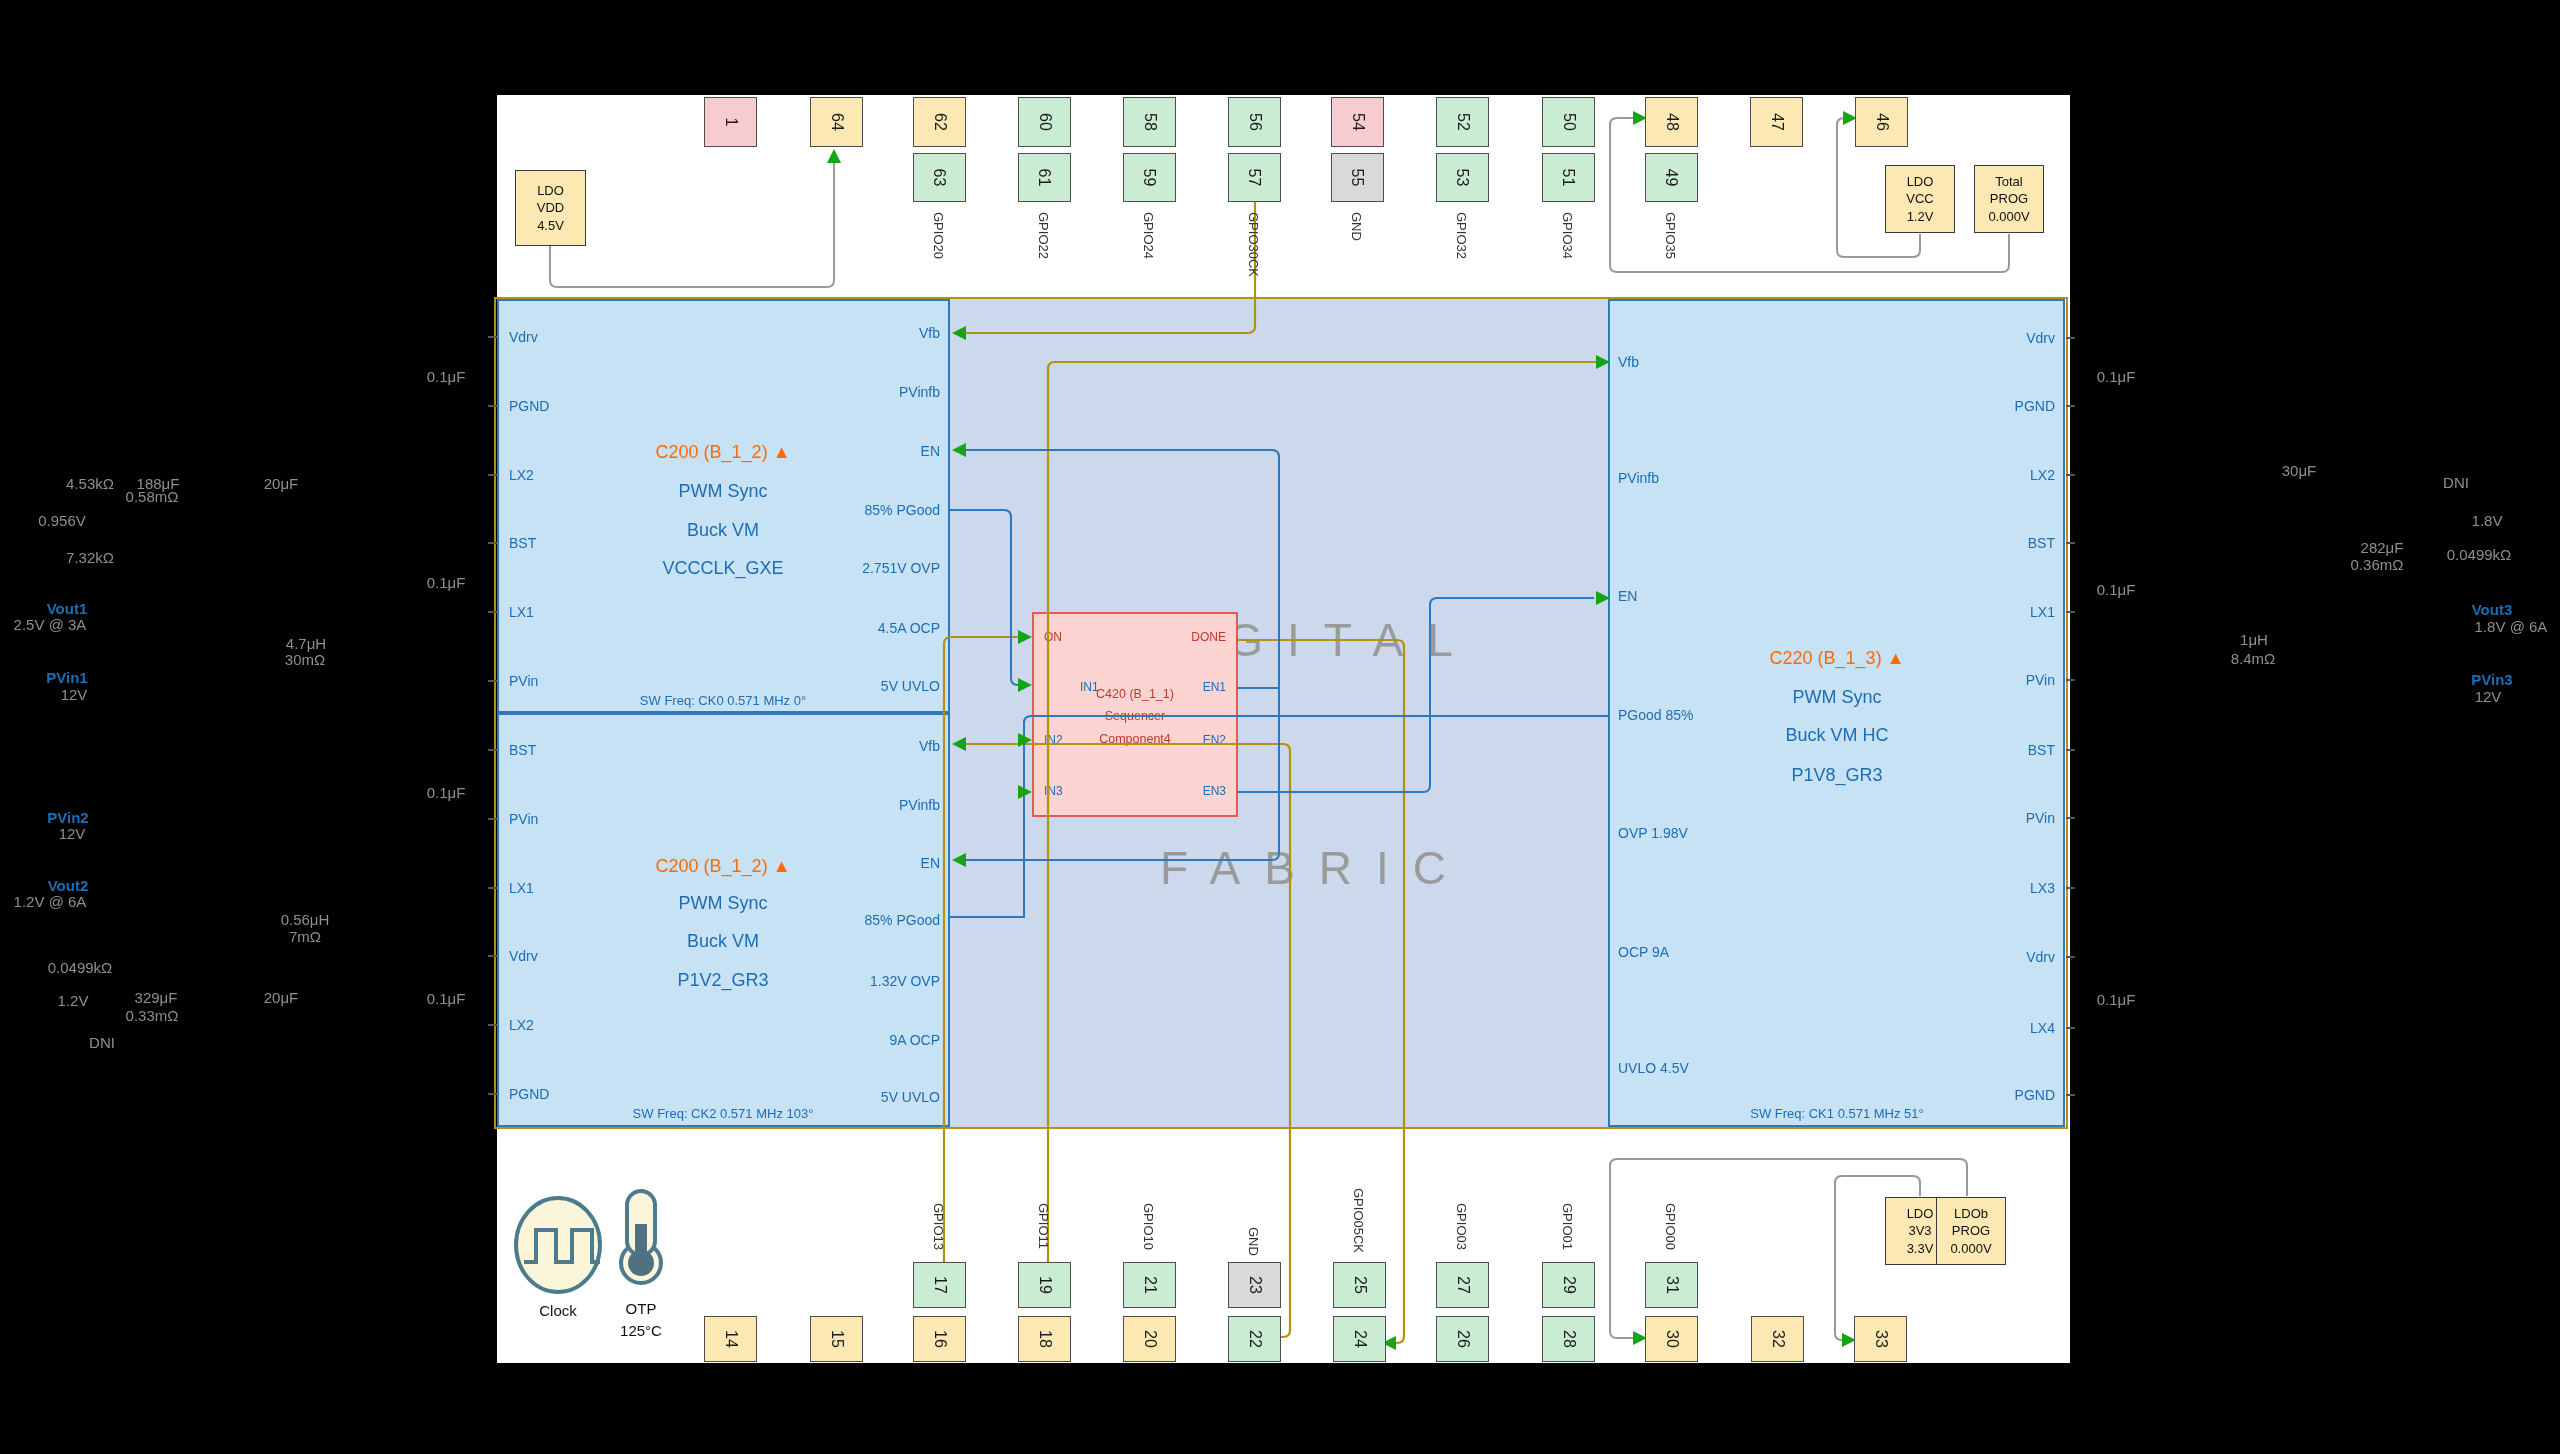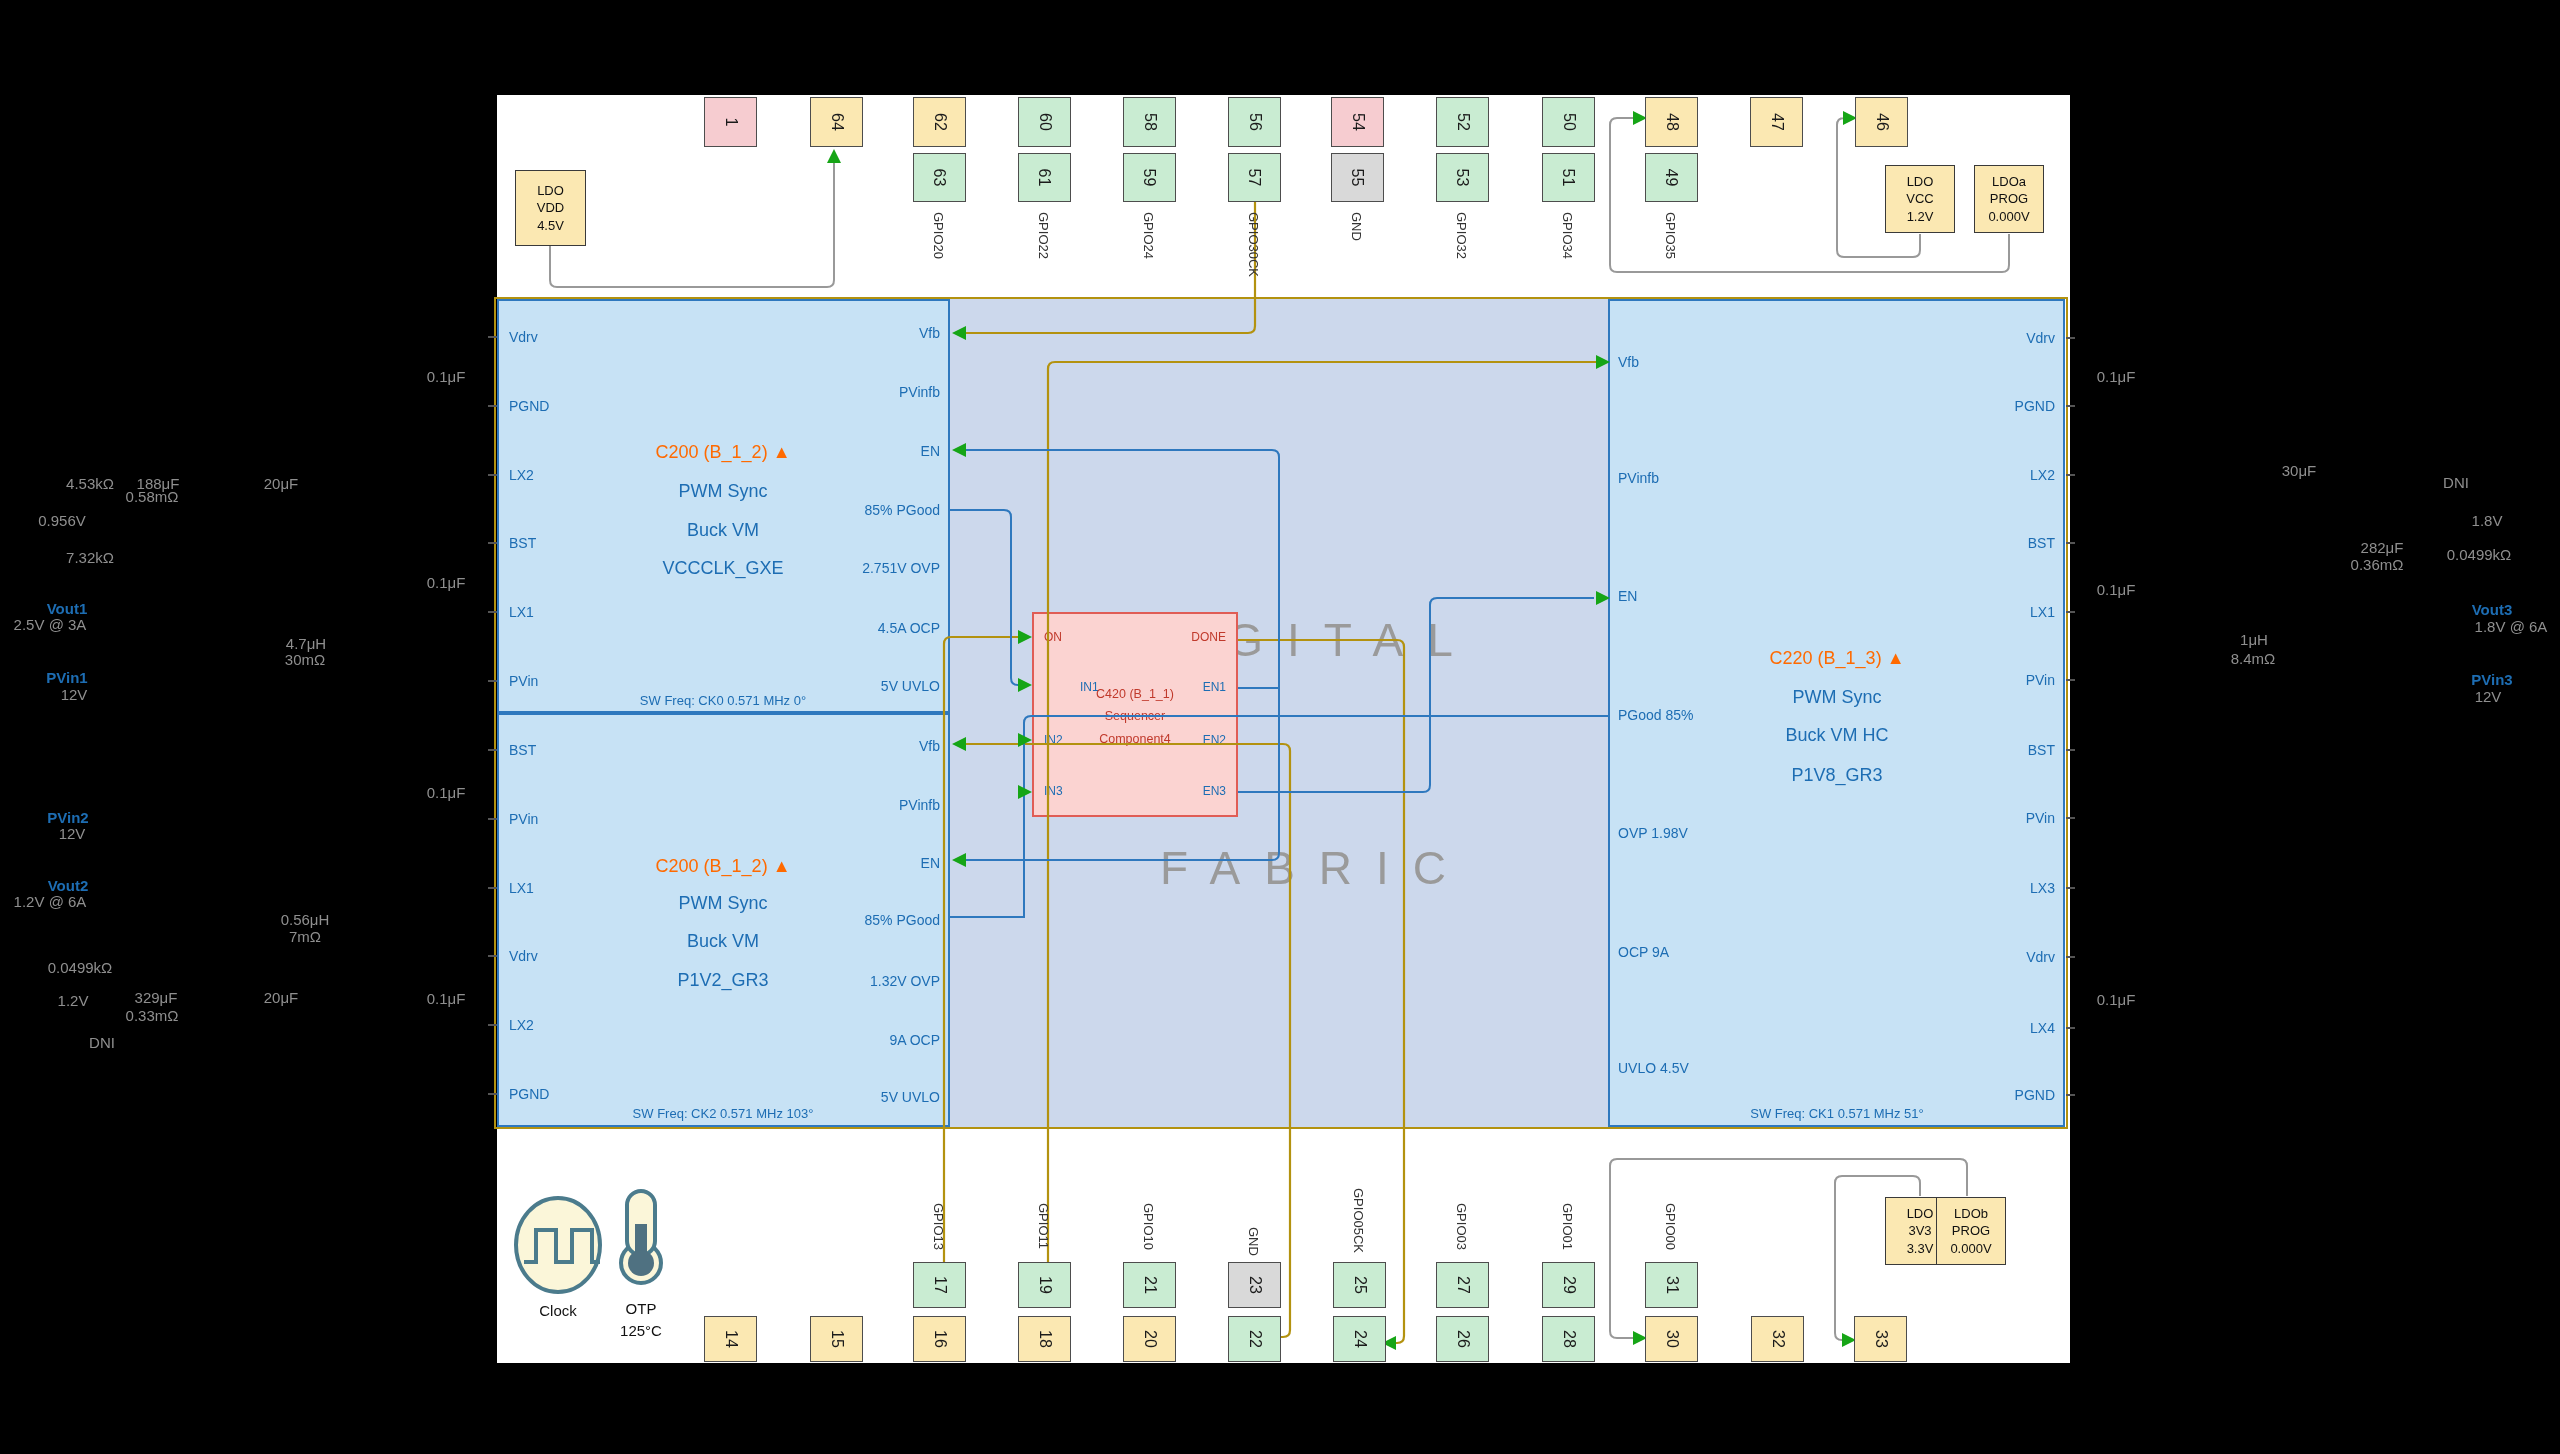--- a/index.html
+++ b/index.html
@@ -405,21 +405,21 @@
         <div>LDO</div>
         <div>VDD</div>
         <div>4.5V</div>
       </div>
       <div class="ldo" style="left: 1885px; top: 165px; width: 70px; height: 68px;">
         <div>LDO</div>
         <div>VCC</div>
         <div>1.2V</div>
       </div>
       <div class="ldo" style="left: 1974px; top: 165px; width: 70px; height: 68px;">
-        <div>LDOa</div>
+        <div>Total</div>
         <div>PROG</div>
         <div>0.000V</div>
       </div>
       <div class="ldo" style="left: 1885px; top: 1197px; width: 70px; height: 68px;">
         <div>LDO</div>
         <div>3V3</div>
         <div>3.3V</div>
       </div>
       <div class="ldo" style="left: 1936px; top: 1197px; width: 70px; height: 68px;">
         <div>LDOb</div>

